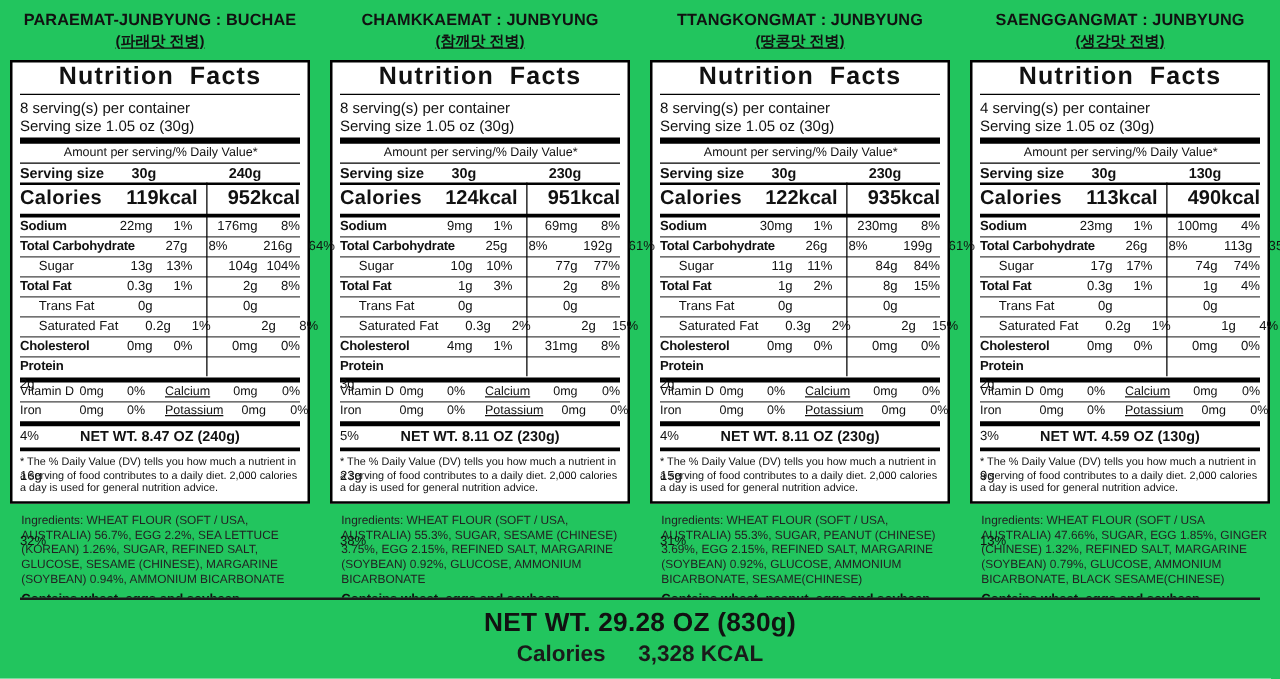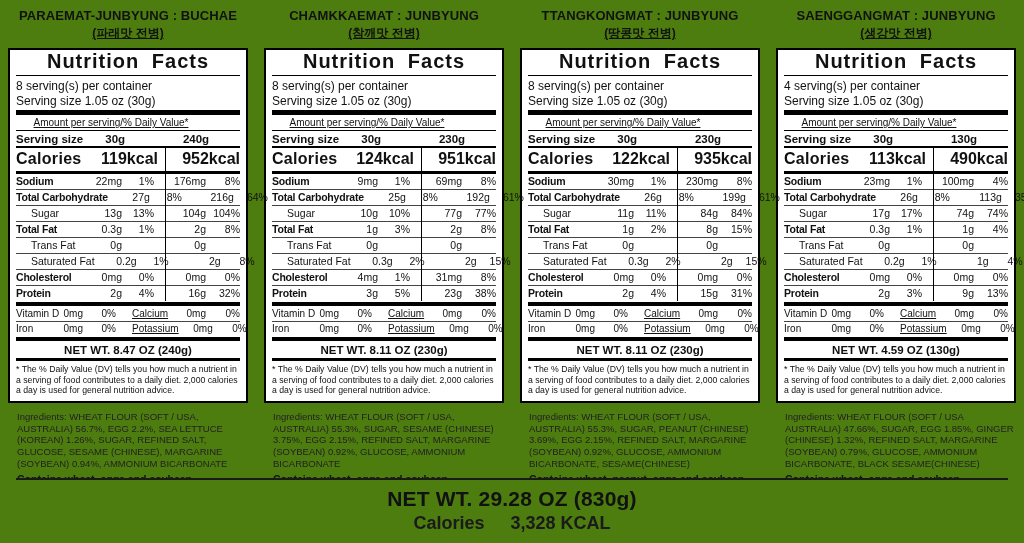--- a/index.html
+++ b/index.html
@@ -1,51 +1,51 @@
 <!DOCTYPE html>
 <html><head>
 <meta charset="utf-8">
 <style>
   html,body{margin:0;padding:0;background:#ffffff;}
   body{font-family:"Liberation Sans","DejaVu Sans",sans-serif;color:#111;}
-  .sheet{width:1024px;height:543px;background:#4d7c0f;overflow:hidden;position:relative;}
+  .sheet{width:1024px;height:543px;background:#22c55e;overflow:hidden;position:relative;}
   .panels-row{display:flex;height:478px;overflow:hidden;}
   .panel{width:256px;box-sizing:border-box;padding:0 8px;}
 
   .p-title{margin-top:8px;text-align:center;font-weight:bold;font-size:13px;letter-spacing:.1px;white-space:nowrap;}
   .p-sub{text-align:center;font-weight:bold;font-size:12px;margin-top:2px;text-decoration:underline;}
 
   .nf-box{margin-top:6px;border:2px solid #000;padding:0 6px 5px;background:#fff;}
   .nf-title{font-weight:bold;font-size:20px;text-align:center;letter-spacing:1px;word-spacing:6px;padding-bottom:2px;border-bottom:1px solid #000;white-space:nowrap;}
   .nf-servings{font-size:12px;margin-top:3px;}
   .nf-ss{font-size:12px;font-weight:normal;margin-top:1px;}
   .bar6{height:5px;background:#000;margin-top:2px;}
   .bar4{height:4px;background:#000;margin:1px 0;}
   .bar3{height:3px;background:#000;}
-  .nf-hdr{display:flex;justify-content:center;font-size:10px;padding:2px 0;border-bottom:1px solid #000;text-decoration:underline;}
+  .nf-hdr{display:flex;justify-content:flex-end;font-size:10px;padding:2px 0;border-bottom:1px solid #000;}
   .nf-hdr .dv{margin-right:34px;}
 
   .cells{display:flex;align-items:baseline;}
   .c1{flex:0 0 42px;text-align:right;}
   .c2{flex:0 0 32px;text-align:right;}
   .c3{flex:0 0 52px;text-align:right;}
   .c4{flex:0 0 34px;text-align:right;}
   .lbl{flex:1;white-space:nowrap;overflow:visible;}
 
   .srow{font-weight:bold;font-size:11.5px;padding:2px 0 1px;}
 
   .nf-table{position:relative;}
   .vline{position:absolute;top:0;bottom:0;right:74px;width:1px;background:#000;}
   .cal{border-top:2px solid #000;border-bottom:3px solid #000;padding:2px 0 3px;font-weight:bold;font-size:16px;}
   .cal .v1{flex:0 0 64px;text-align:right;margin-right:10px;}
   .cal .v2{flex:0 0 72px;text-align:right;}
   .cal .lbl{letter-spacing:.3px;}
 
   .row{font-size:10.5px;height:15px;line-height:14px;border-bottom:1px solid #444;}
-  .row:last-child{border-bottom:none;}
+  .row:last-child{border-bottom:none;flex-direction:column;}
   .row .b{font-weight:bold;letter-spacing:-.2px;}
   .row .ind{padding-left:15px;}
 
   .micro{font-size:10px;height:14px;line-height:14px;}
   .micro+.micro{border-top:1px solid #444;}
   .m1{flex:0 0 45px;white-space:nowrap;}
   .m2{flex:0 0 22px;text-align:right;}
   .m3{flex:0 0 33px;text-align:right;}
   .m4{flex:1;padding-left:16px;white-space:nowrap;text-decoration:underline;}
   .m5{flex:0 0 34px;text-align:right;}

